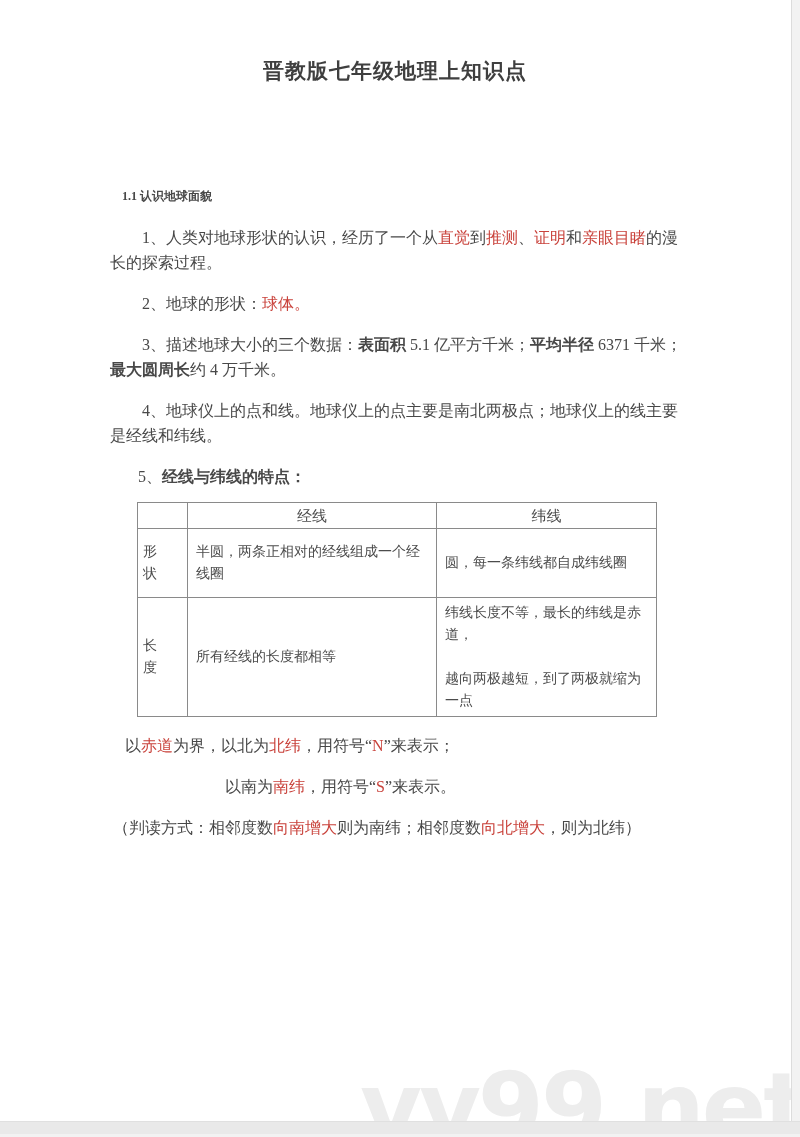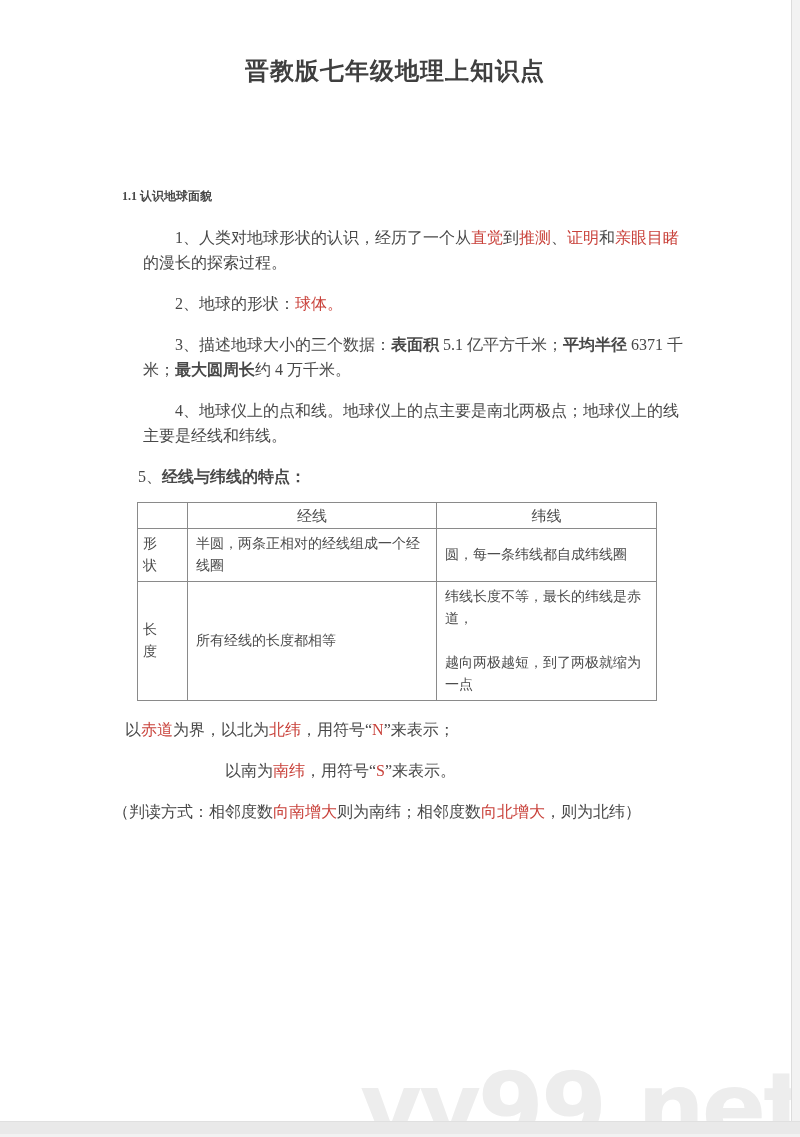--- a/index.html
+++ b/index.html
@@ -11,21 +11,21 @@
     background: #ffffff;
     overflow: hidden;
     font-family: "Liberation Serif", "DejaVu Serif", serif;
     color: var(--text_color, #484848);
   }
   .page { position: relative; width: 790px; height: 1121px; background: #fff; }
 
   .doc-title {
     margin-top: 56px;
     text-align: center;
-    font-size: 24px;
+    font-size: 21px;
     line-height: 30px;
     font-weight: bold;
     color: var(--title_color, #3f3f3f);
     letter-spacing: 1px;
   }
   .doc-subtitle {
     margin-top: 24px;
     text-align: center;
     font-size: 24px;
     line-height: 36px;
@@ -38,21 +38,21 @@
     margin: 98px 0 0 110px;
     width: 578px;
     font-size: 16px;
   }
   .sec-heading {
     font-size: 12px;
     line-height: 25px;
     font-weight: bold;
     margin-left: 12px;
   }
-  .para { margin-top: 16px; line-height: 25px; margin-left: 33px; }
+  .para { margin-top: 16px; line-height: 25px; }
   .indent { text-indent: 32px; }
   .list-heading { margin-left: 28px; }
   .lat-n { margin-left: 15px; }
   .lat-s { margin-left: 115px; }
   .judge { margin-left: 3px; }
 
   .seg-red  { color: var(--accent_red, #c9423b); }
   .seg-bold { font-weight: bold; }
 
   .cmp-table {
@@ -75,21 +75,21 @@
     font-size: 15px;
     height: 26px;
     text-align: center;
   }
   .cmp-table td {
     padding: 4px 8px;
     vertical-align: middle;
     white-space: pre-line;
     text-align: left;
   }
-  .cmp-table td.rowlab { padding: 4px 5px; }
+  .cmp-table td.rowlab { padding: 12px 5px; }
   .cmp-table tr.r-shape  { height: 44px; }
   .cmp-table tr.r-length { height: 106px; }
   .cmp-table tr.r-dir    { height: 62px; }
 
   .watermark {
     position: absolute;
     left: 360px;
     top: 996px;
     font-family: "DejaVu Sans", "Liberation Sans", sans-serif;
     font-weight: bold;

